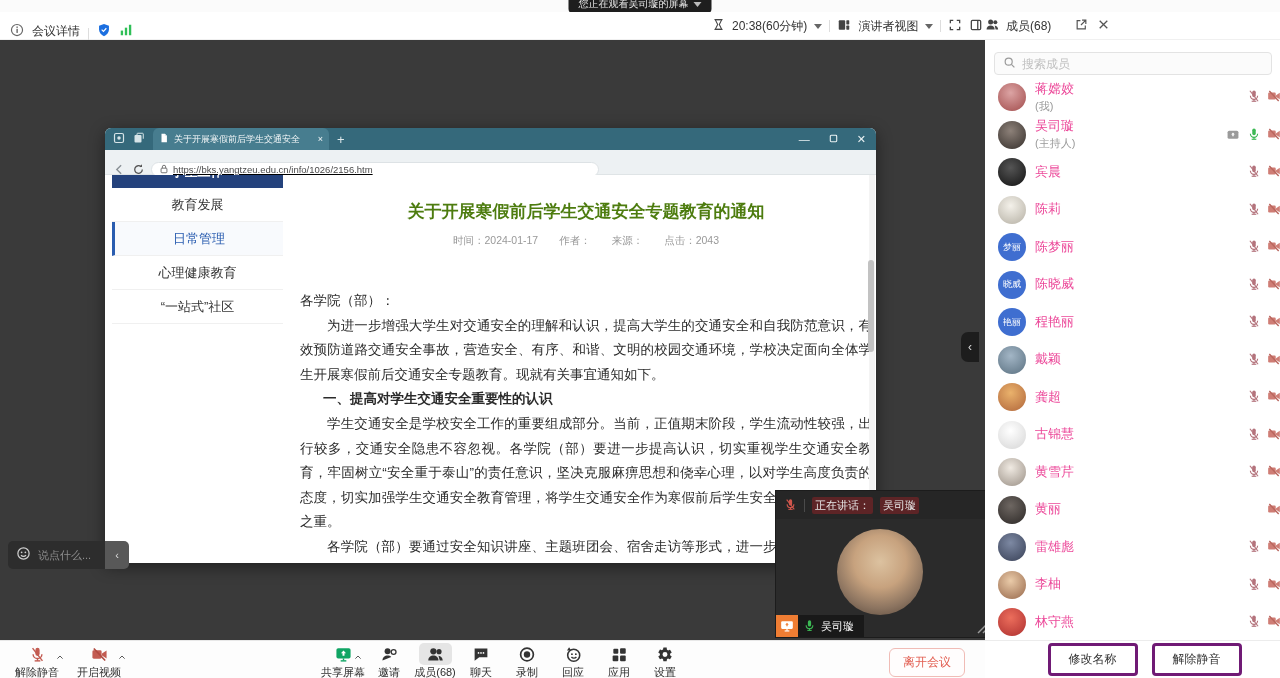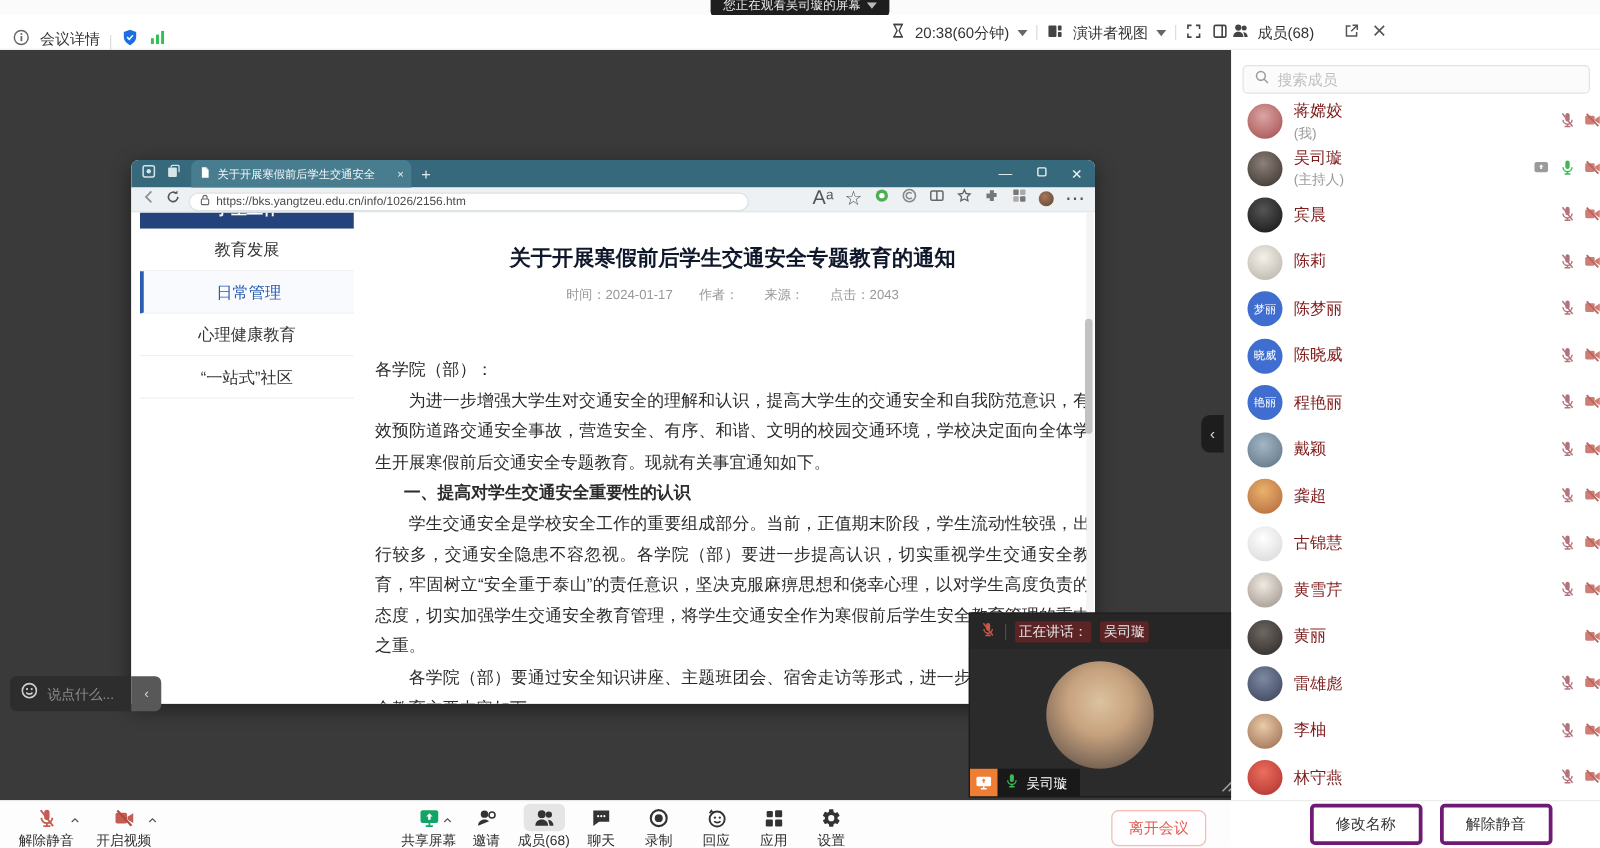--- a/index.html
+++ b/index.html
@@ -29,35 +29,35 @@
   
   .browser { position:absolute; left:105px; top:88px; width:771px; height:435px;
     box-shadow:0 4px 16px rgba(0,0,0,.45); border-radius:6px 6px 0 0; overflow:hidden; background:#fff; }
   .bwr-title { height:22px; background:#35697b; display:flex; align-items:center; color:#eaf2f4; }
   .bwr-appicos { display:flex; gap:8px; padding:0 8px 0 8px; }
   .bwr-tab { width:176px; height:22px; background:#477d8f; border-radius:6px 6px 0 0; margin-top:0;
     display:flex; align-items:center; gap:5px; padding:0 6px; font-size:9px; color:#f4f8f9; }
   .bwr-tab .ttl { flex:1; overflow:hidden; white-space:nowrap; }
   .bwr-plus { margin-left:8px; font-size:13px; color:#dfeaec; }
   .bwr-wctl { margin-left:auto; display:flex; gap:18px; padding-right:10px; font-size:11px; color:#eaf2f4; align-items:center;}
-  .bwr-toolbar { height:20px; background:#edf1f3; display:flex; align-items:flex-end; gap:6px; padding:0 8px; border-bottom:1px solid #dfe4e6;}
+  .bwr-toolbar { height:20px; background:#edf1f3; display:flex; align-items:flex-start; gap:6px; padding:12px 8px; border-bottom:1px solid #dfe4e6;text-decoration:underline;}
   .addr { flex:1; max-width:448px; height:15px; background:#fff; border:1px solid #dde2e5; border-radius:8px;
     display:flex; align-items:center; gap:4px; padding:0 7px; font-size:9.5px; color:#4a4a4a; }
   .bwr-exticons { display:flex; align-items:center; gap:9px; margin-left:auto; color:#555; font-size:16px;margin-top:44px; }
   .avatar-dot { width:12px; height:12px; border-radius:50%; background:radial-gradient(circle at 40% 35%, #a5795c, #5f4230); }
   .bwr-content { position:relative; height:393px; background:#fff; overflow:hidden; }
 
   
   .web-sidebar { position:absolute; left:7px; top:0; width:171px; }
   .ws-head { height:13px; background:#24427c; overflow:hidden; text-align:center; }
   .ws-head span { display:block; margin-top:-12px; color:#fff; font-weight:bold; font-size:13px; }
   .ws-item { height:34px; line-height:34px; text-align:center; font-size:13px; color:#333; border-bottom:1px solid #f0f0f0; background:#fff; }
   .ws-item.active { color:#2a5db0; border-left:3px solid #2a5db0; background:#f8fafd; }
   .article { position:absolute; left:195px; top:0; width:572px; }
-  .a-title { margin-top:25px; text-align:center; font-size:17px; font-weight:bold; color:#0f172a; }
+  .a-title { margin-top:25px; text-align:center; font-size:17px; font-weight:bold; color:#4d7c0f; }
   .a-meta { margin-top:11px; text-align:center; font-size:10.5px; color:#999; }
   .a-body { margin-top:41px; font-size:13.5px; color:#2b2b2b; line-height:24.6px; text-align:justify; }
   .a-body p.ind { text-indent:2em; }
   .a-body p.hd { font-weight:bold; text-indent:1.7em; }
   .web-scroll { position:absolute; right:1px; top:0; width:6px; height:393px; background:#f4f4f4; }
   .web-thumb { position:absolute; right:1px; top:85px; width:6px; height:92px; background:#c2c2c2; border-radius:3px; }
 
   
   .collapse-tab { position:absolute; left:961px; top:292px; width:18px; height:30px; background:rgba(25,25,25,.85);
     border-radius:7px 0 0 7px; color:#ddd; font-size:12px; display:flex; align-items:center; justify-content:center; }
@@ -87,21 +87,21 @@
   .searchbox { position:absolute; left:9px; top:12px; width:278px; height:23px; border:1px solid #e3e3e3; border-radius:4px;
     background:#fbfbfb; display:flex; align-items:center; gap:6px; padding:0 8px; }
   .searchbox input { border:none; outline:none; background:transparent; font-size:12px; color:#333; width:200px;
     font-family:"Liberation Sans", sans-serif; }
   .searchbox input::placeholder { color:#c0c0c0; }
   .mlist { position:absolute; left:0; top:38px; width:300px; height:567px; overflow:hidden; }
   .m-row { position:relative; height:37.5px; }
   .m-avatar { position:absolute; left:13px; top:5px; width:28px; height:28px; border-radius:50%; overflow:hidden; }
   .m-avatar.txt { background:#3f6ed0; color:#fff; font-size:9px; display:flex; align-items:center; justify-content:center; letter-spacing:0; }
   .m-names { position:absolute; left:50px; top:0; height:37.5px; display:flex; flex-direction:column; justify-content:center; }
-  .m-name { font-size:13px; color:#7f1d1d; }
+  .m-name { font-size:13px; color:#ec4899; }
   .m-sub { font-size:11px; color:#999; margin-top:1px; }
   .m-ico { position:absolute; top:11px; }
   .m-ico.share { left:240px; top:12px; }
   .m-ico.mic { left:262px; }
   .m-ico.cam { left:281px; }
   .panel-foot { position:absolute; left:985px; top:640px; width:295px; height:38px; background:#fff;
     border-top:1px solid #ececec; display:flex; align-items:center; justify-content:center; gap:14px; padding-left:24px; }
   .pf-btn { border:3px solid #701a75; background:#fff; border-radius:4px; font-size:12px; color:#333;
     padding:5px 18px; font-family:"Liberation Sans", sans-serif; }
 

